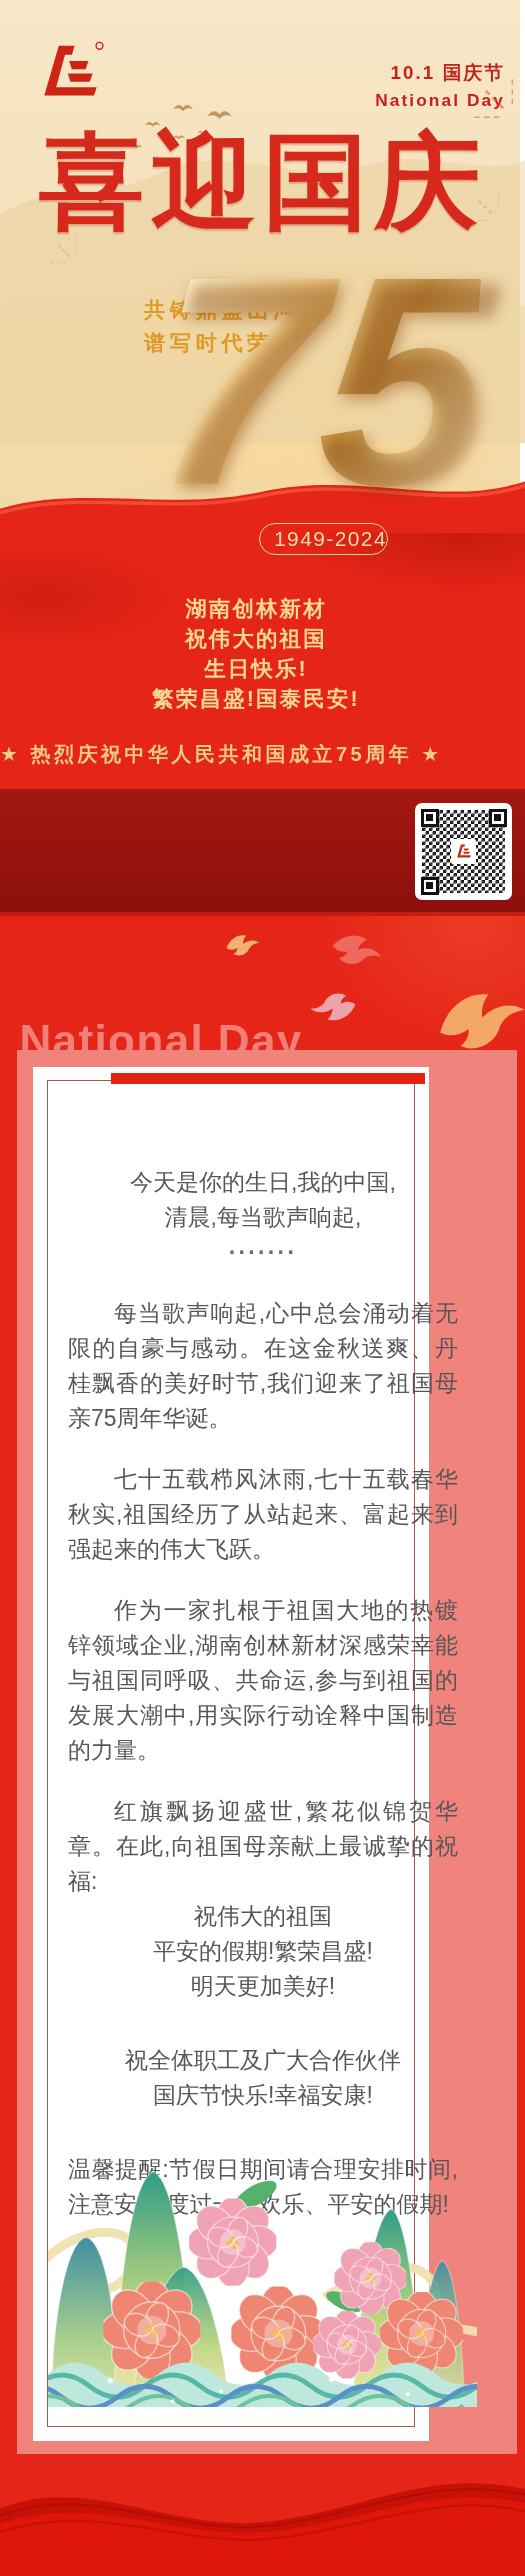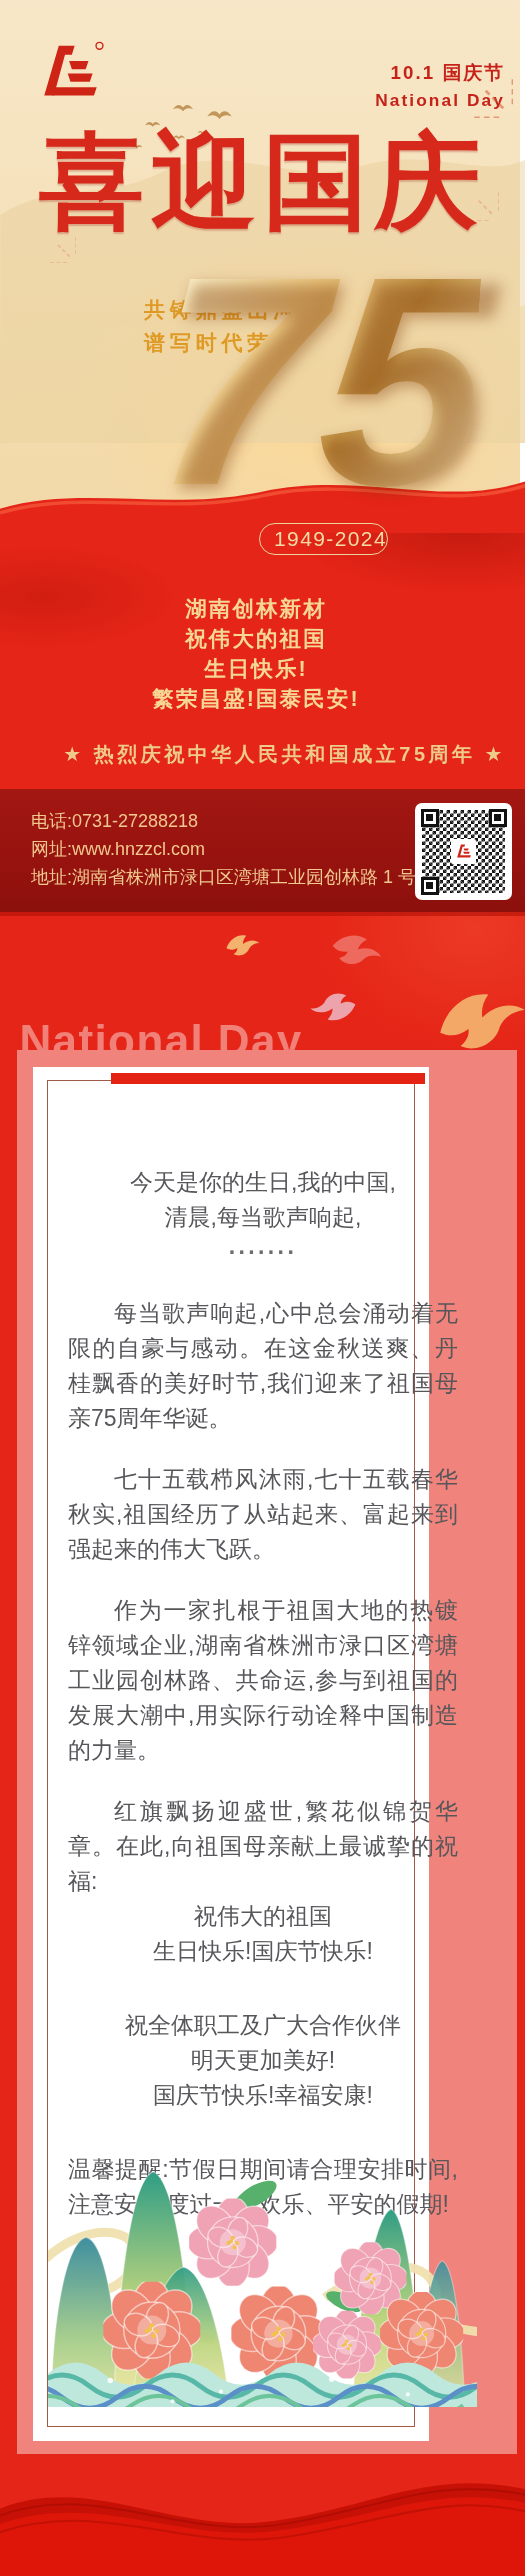--- a/index.html
+++ b/index.html
@@ -36,21 +36,21 @@
 
   
   .wave{position:absolute;top:443px;left:0;z-index:2;}
   .sec-red{position:absolute;top:533px;left:0;width:526px;height:256px;
     background:
       radial-gradient(55% 40% at 88% 0%, rgba(130,5,0,.30), rgba(130,5,0,0) 60%),
       radial-gradient(45% 35% at 8% 25%, rgba(150,10,0,.25), rgba(150,10,0,0) 60%),
       #e52517;}
   .wishes{position:absolute;top:61px;left:0;width:512px;text-align:center;
     color:#f7d795;font-size:21.5px;line-height:30px;letter-spacing:2.1px;font-weight:bold;}
-  .banner{position:absolute;top:208px;left:0;width:506px;text-align:right;
+  .banner{position:absolute;top:208px;left:0;width:506px;text-align:left;
     color:#eecb8b;font-size:20px;font-weight:bold;letter-spacing:3.5px;}
 
   
   .sec-dark{position:absolute;top:789px;left:0;width:526px;height:123px;
     background:linear-gradient(180deg,#a31712 0%,#94120e 70%,#8c100c 100%);}
   .contact{position:absolute;top:18px;left:31px;color:#f0c88f;font-size:18px;line-height:28px;}
   .qr{position:absolute;top:14px;left:415px;width:97px;height:97px;background:#ffffff;
     border-radius:7px;}
   .qr-in{position:absolute;inset:7px;
     background-image:
@@ -204,25 +204,20 @@
     <div class="wishes">
       <div>湖南创林新材</div>
       <div>祝伟大的祖国</div>
       <div>生日快乐!</div>
       <div>繁荣昌盛!国泰民安!</div>
     </div>
     <div class="banner">★ 热烈庆祝中华人民共和国成立75周年 ★</div>
   </div>
 
   <div class="sec-dark">
-    <div class="contact">
-      <div>电话:0731-27288218</div>
-      <div>网址:www.hnzzcl.com</div>
-      <div>地址:湖南省株洲市渌口区湾塘工业园创林路 1 号</div>
-    </div>
     <div class="qr">
       <div class="qr-in"></div>
       <div class="fp tl"></div>
       <div class="fp tr"></div>
       <div class="fp bl"></div>
       <div class="qr-logo">
         <svg viewBox="0 0 100 92" width="18" height="16.6">
           <g fill="#ce2416">
             <path d="M12,80 L33,8 L56,8 L52,21 L42,21 L26,80 Z"></path>
             <path d="M48,30 L76,30 L72,42 L52,42 Z"></path>
@@ -258,28 +253,28 @@
       <div class="card-border"></div>
       <div class="red-bar"></div>
 
       <div class="letter">
         <span class="ln c">今天是你的生日,我的中国,</span>
         <span class="ln c">清晨,每当歌声响起,</span>
         <span class="ln c dots">·······</span>
 
         <p class="para">每当歌声响起,心中总会涌动着无限的自豪与感动。在这金秋送爽、丹桂飘香的美好时节,我们迎来了祖国母亲75周年华诞。</p>
         <p class="para">七十五载栉风沐雨,七十五载春华秋实,祖国经历了从站起来、富起来到强起来的伟大飞跃。</p>
-        <p class="para">作为一家扎根于祖国大地的热镀锌领域企业,湖南省株洲市渌口区湾塘工业园创林路、共命运,参与到祖国的发展大潮中,用实际行动诠释中国制造的力量。</p>
+        <p class="para">作为一家扎根于祖国大地的热镀锌领域企业,湖南创林新材深感荣幸能与祖国同呼吸、共命运,参与到祖国的发展大潮中,用实际行动诠释中国制造的力量。</p>
         <p class="para">红旗飘扬迎盛世,繁花似锦贺华章。在此,向祖国母亲献上最诚挚的祝福:</p>
 
         <span class="ln c">祝伟大的祖国</span>
-        <span class="ln c">生日快乐!国庆节快乐!</span>
+        <span class="ln c">平安的假期!繁荣昌盛!</span>
+        <span class="ln c">明天更加美好!</span>
+
         <span class="ln c gap">祝全体职工及广大合作伙伴</span>
-
-        <span class="ln c">明天更加美好!</span>
         <span class="ln c">国庆节快乐!幸福安康!</span>
 
         <p class="para noind gap">温馨提醒:节假日期间请合理安排时间,注意安全,度过一个欢乐、平安的假期!</p>
       </div>
 
       <svg class="art" width="429" height="241" viewBox="0 0 620 348">
         <defs>
           <linearGradient id="gm" x1="0" y1="0" x2="0" y2="1">
             <stop offset="0" stop-color="#2f9d85"></stop>
               <stop offset=".55" stop-color="#bcd47e"></stop>

